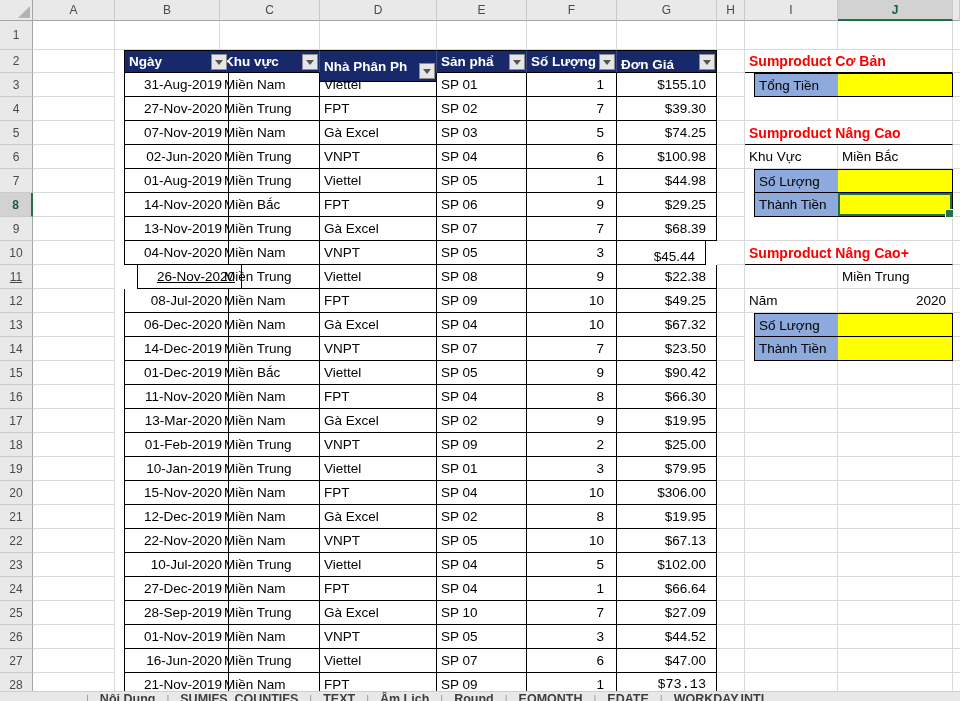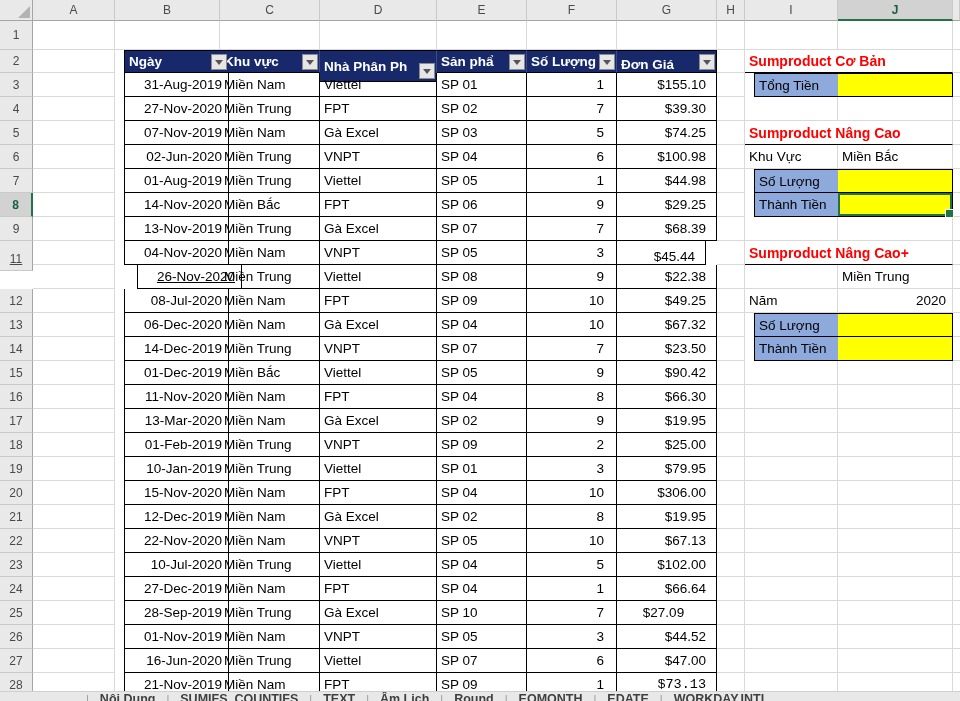--- a/index.html
+++ b/index.html
@@ -74,21 +74,21 @@
       <div class="rh" style="left: 0px; top: 21px; width: 33px; height: 29px;">1</div>
       <div class="rh" style="left: 0px; top: 50px; width: 33px; height: 23px;">2</div>
       <div class="rh" style="left: 0px; top: 73px; width: 33px; height: 24px;">3</div>
       <div class="rh" style="left: 0px; top: 97px; width: 33px; height: 24px;">4</div>
       <div class="rh" style="left: 0px; top: 121px; width: 33px; height: 24px;">5</div>
       <div class="rh" style="left: 0px; top: 145px; width: 33px; height: 24px;">6</div>
       <div class="rh" style="left: 0px; top: 169px; width: 33px; height: 24px;">7</div>
       <div class="rh sel" style="left: 0px; top: 193px; width: 33px; height: 24px;">8</div>
       <div class="rh" style="left: 0px; top: 217px; width: 33px; height: 24px;">9</div>
       <div class="rh" style="left: 0px; top: 241px; width: 33px; height: 24px;">10</div>
-      <div class="rh" style="left: 0px; top: 247px; width: 33px; height: 24px; text-decoration: underline;">11</div>
+      <div class="rh" style="left: 0px; top: 265px; width: 33px; height: 24px; text-decoration: underline;">11</div>
       <div class="rh" style="left: 0px; top: 289px; width: 33px; height: 24px;">12</div>
       <div class="rh" style="left: 0px; top: 313px; width: 33px; height: 24px;">13</div>
       <div class="rh" style="left: 0px; top: 337px; width: 33px; height: 24px;">14</div>
       <div class="rh" style="left: 0px; top: 361px; width: 33px; height: 24px;">15</div>
       <div class="rh" style="left: 0px; top: 385px; width: 33px; height: 24px;">16</div>
       <div class="rh" style="left: 0px; top: 409px; width: 33px; height: 24px;">17</div>
       <div class="rh" style="left: 0px; top: 433px; width: 33px; height: 24px;">18</div>
       <div class="rh" style="left: 0px; top: 457px; width: 33px; height: 24px;">19</div>
       <div class="rh" style="left: 0px; top: 481px; width: 33px; height: 24px;">20</div>
       <div class="rh" style="left: 0px; top: 505px; width: 33px; height: 24px;">21</div>
@@ -696,21 +696,21 @@
       </div>
       <div class="c tb " style="left: 320px; top: 601px; width: 117px; height: 24px;">
         <span>Gà Excel</span>
       </div>
       <div class="c tb " style="left: 437px; top: 601px; width: 90px; height: 24px;">
         <span>SP 10</span>
       </div>
       <div class="c tb ar pr12" style="left: 527px; top: 601px; width: 90px; height: 24px;">
         <span>7</span>
       </div>
-      <div class="c tb ar pr10" style="left: 617px; top: 601px; width: 100px; height: 24px; justify-content: center;">
+      <div class="c tb ar pr10" style="left: 617px; top: 601px; width: 100px; height: 24px;">
         <span>$27.09</span>
       </div>
       <div class="c " style="left: 717px; top: 601px; width: 28px; height: 24px;"></div>
       <div class="c " style="left: 745px; top: 601px; width: 93px; height: 24px;"></div>
       <div class="c " style="left: 838px; top: 601px; width: 115px; height: 24px;"></div>
       <div class="c " style="left: 953px; top: 601px; width: 7px; height: 24px;"></div>
       <div class="c " style="left: 33px; top: 625px; width: 82px; height: 24px;"></div>
       <div class="c tb ar pr6 bL" style="left: 115px; top: 625px; width: 105px; height: 24px;">
         <span>01-Nov-2019</span>
       </div>

